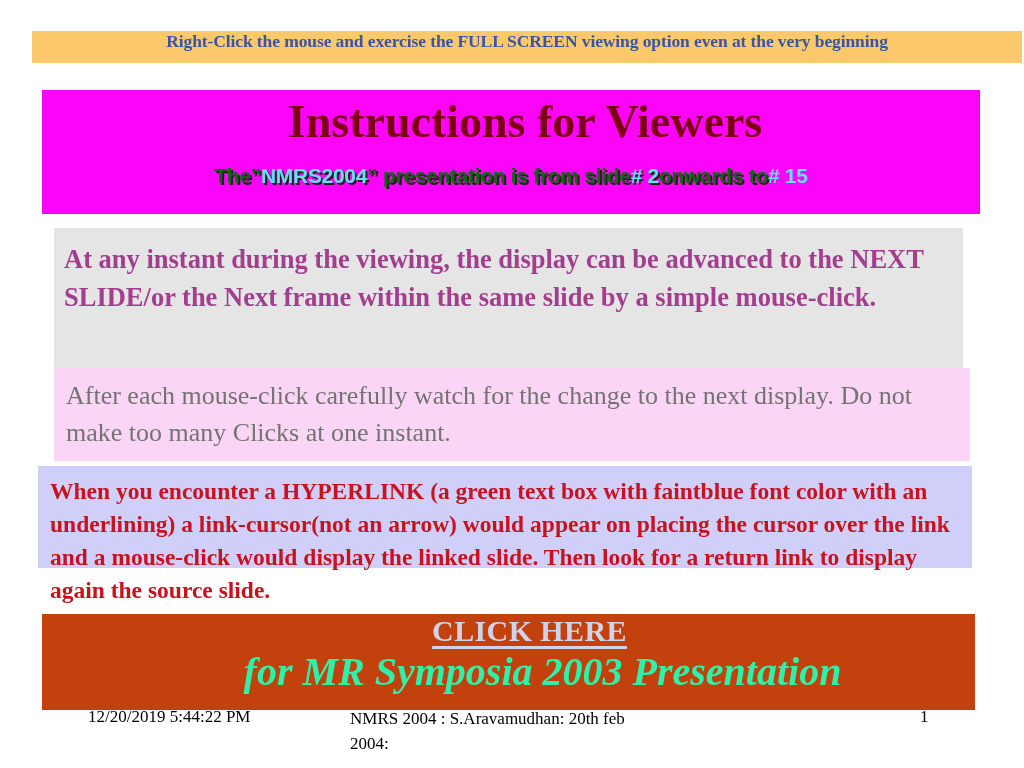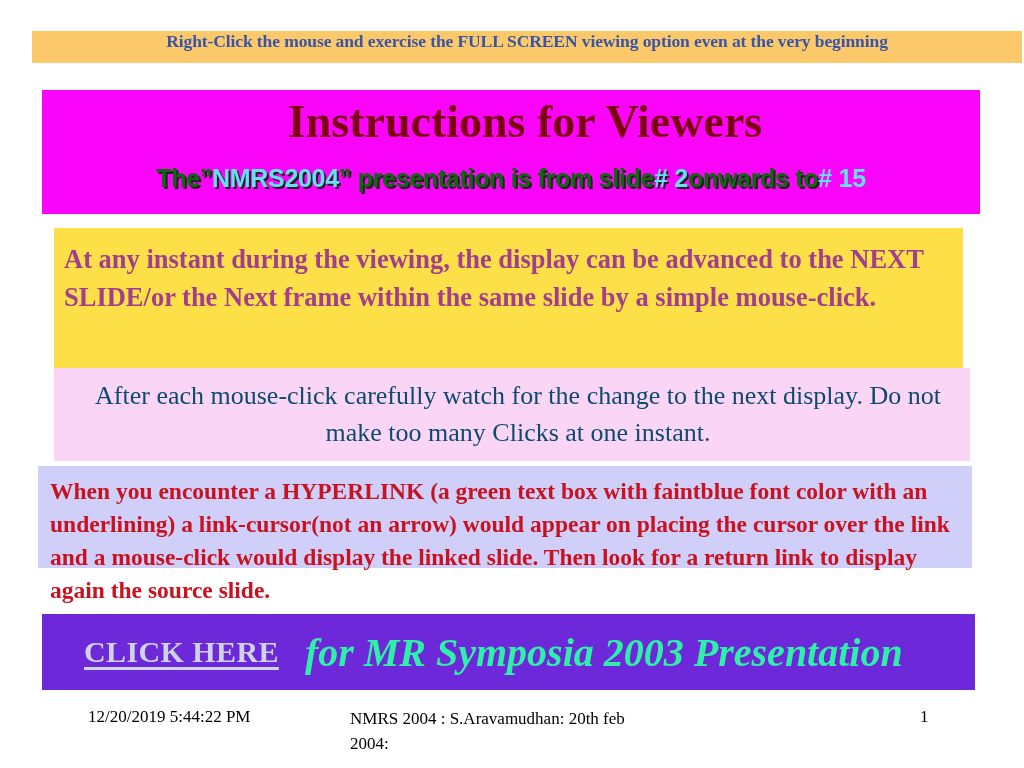--- a/index.html
+++ b/index.html
@@ -63,21 +63,21 @@
     line-height: 1.1;
     margin-left: 28px;
   }
   .title-sub {
     position: absolute;
     left: 0;
     right: 0;
     top: 74px;
     text-align: center;
     font-family: "Liberation Sans", "DejaVu Sans", sans-serif;
-    font-size: 25px;
+    font-size: 21px;
     font-weight: bold;
     white-space: nowrap;
     letter-spacing: -0.3px;
   }
   .sub-green {
     color: #116611;
     text-shadow: 2px 2px 0 #231f20;
   }
   .sub-cyan {
     color: #63e0f5;
@@ -87,21 +87,21 @@
     color: #63e0f5;
   }
 
   
   .mint-box {
     position: absolute;
     left: 54px;
     top: 228px;
     width: 909px;
     height: 146px;
-    background: #fde047;
+    background: #e5e5e5;
     box-sizing: border-box;
     padding: 13px 0 0 10px;
   }
   .mint-text {
     font-family: "Liberation Serif", "DejaVu Serif", serif;
     font-size: 26.5px;
     font-weight: bold;
     color: #a33d8e;
     line-height: 1.43;
   }
@@ -114,23 +114,22 @@
     width: 916px;
     height: 93px;
     background: #fbd5f5;
     box-sizing: border-box;
     padding: 10px 0 0 12px;
   }
   .pink-text {
     font-family: "Liberation Serif", "DejaVu Serif", serif;
     font-size: 26px;
     font-weight: normal;
-    color: #0c4a6e;
+    color: #737373;
     line-height: 1.42;
-    text-align: center;
   }
 
   
   .lavender-box {
     position: absolute;
     left: 38px;
     top: 466px;
     width: 934px;
     height: 102px;
     background: #cfcffa;
@@ -144,26 +143,27 @@
     color: #c8121f;
     line-height: 1.4;
   }
 
   
   .green-box {
     position: absolute;
     left: 42px;
     top: 614px;
     width: 933px;
-    height: 76px;
-    background: #6d28d9;
+    height: 96px;
+    background: #c2410c;
     display: flex;
     align-items: center;
     padding-left: 42px;
     box-sizing: border-box;
+    flex-direction: column;
   }
   .click-here {
     font-family: "Liberation Serif", "DejaVu Serif", serif;
     font-size: 30px;
     font-weight: bold;
     color: #cfd3ea;
     text-decoration: underline;
     text-underline-offset: 5px;
     letter-spacing: 0.4px;
     cursor: pointer;

